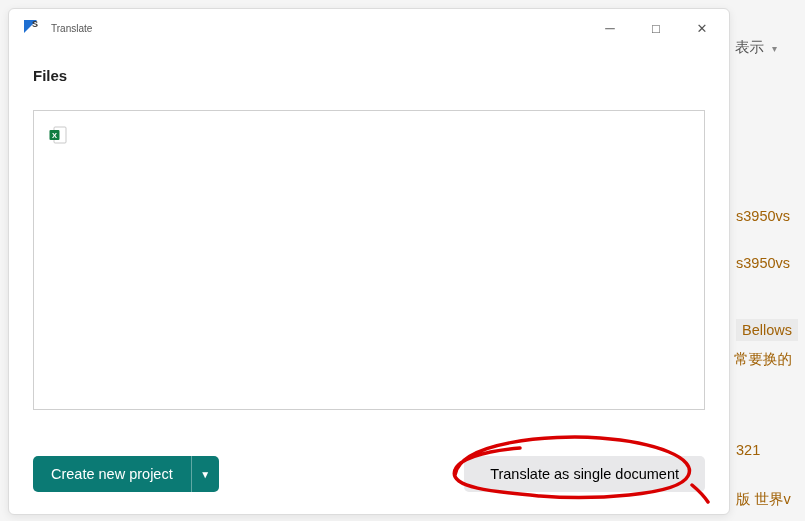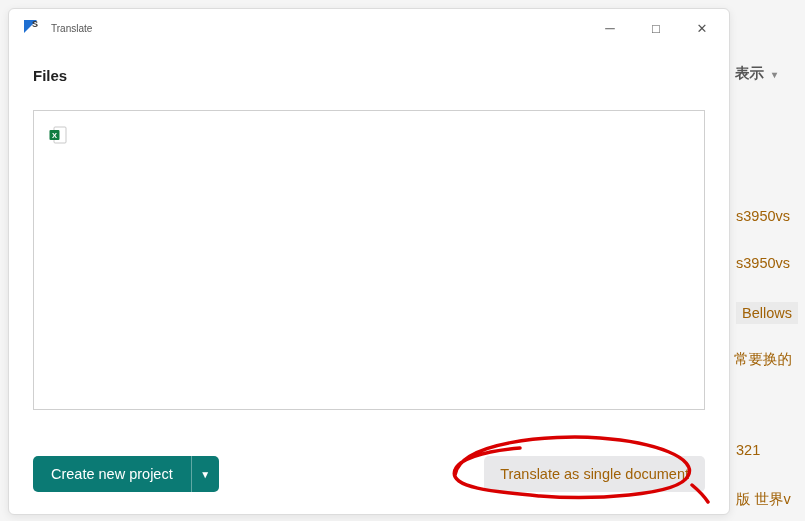--- a/index.html
+++ b/index.html
@@ -12,36 +12,36 @@
   .win-btn{width:46px;height:32px;display:flex;align-items:center;justify-content:center;color:#555;cursor:pointer;background:transparent;border:none}
   .dialog-body{padding:20px 24px 0 24px}
   .files-label{font-size:15px;font-weight:600;color:#222;margin-bottom:26px}
   .files-box{width:100%;height:300px;border:1px solid #cfcfcf;background:#fff;padding:14px 14px;box-sizing:border-box;overflow:auto}
   .file-item{display:flex;align-items:center;font-size:14px;color:#222;margin-bottom:6px}
   .file-ico{width:20px;height:20px;margin-right:10px;display:inline-flex;align-items:center;justify-content:center}
   .dialog-footer{position:absolute;left:24px;right:24px;bottom:20px;height:40px;display:flex;align-items:center;justify-content:space-between}
   .btn-group{display:flex;align-items:flex-end}
   .btn-primary{background:#0b7a74;color:#fff;border:none;border-radius:5px 0 0 5px;padding:0 18px;height:36px;font-size:14.5px;cursor:pointer}
   .btn-split{background:#0b7a74;color:#fff;border:none;border-left:1px solid rgba(255,255,255,0.35);border-radius:0 5px 5px 0;height:36px;width:28px;display:flex;align-items:center;justify-content:center;cursor:pointer}
-  .btn-secondary{background:#e8e8ea;color:#a16207;border:none;border-radius:5px;padding:0 16px;height:36px;font-size:14.5px;cursor:pointer}
+  .btn-secondary{background:#e8e8ea;color:#000000;border:none;border-radius:5px;padding:0 26px;height:36px;font-size:14.5px;cursor:pointer}
   
   .annotation{position:absolute;left:430px;top:430px;width:280px;height:75px;pointer-events:none}
   
   .bg-frag{position:absolute;font-size:14.5px;color:#a16207;white-space:nowrap}
 </style>
 </head>
 <body>
 
-<span class="bg-frag" style="left:735px;top:64px;color:#555;font-weight:bold;">
+<span class="bg-frag" style="left:735px;top:38px;color:#555;">
   <span>表示</span>
   <span style="margin-left:4px;font-size:10px;color:#888">▾</span>
 </span>
 <span class="bg-frag" style="left:736px;top:208px">s3950vs</span>
 <span class="bg-frag" style="left:736px;top:255px">s3950vs</span>
-<span class="bg-frag" style="left:736px;top:302px;background:#eaeaea;padding:3px 6px">Bellows</span>
+<span class="bg-frag" style="left:736px;top:319px;background:#eaeaea;padding:3px 6px">Bellows</span>
 <span class="bg-frag" style="left:734px;top:350px">常要换的</span>
 <span class="bg-frag" style="left:736px;top:442px">321</span>
 <span class="bg-frag" style="left:736px;top:490px">版 世界v</span>
 
 <div class="dialog">
   <div class="titlebar">
     <span class="app-icon">
       <svg width="18" height="18" viewBox="0 0 18 18">
         <path d="M1 1 L14 1 L1 14 Z" fill="#1f6fd1"></path>
         <text x="9" y="8" font-size="9" font-family="Arial" font-weight="bold" fill="#333">S</text>

